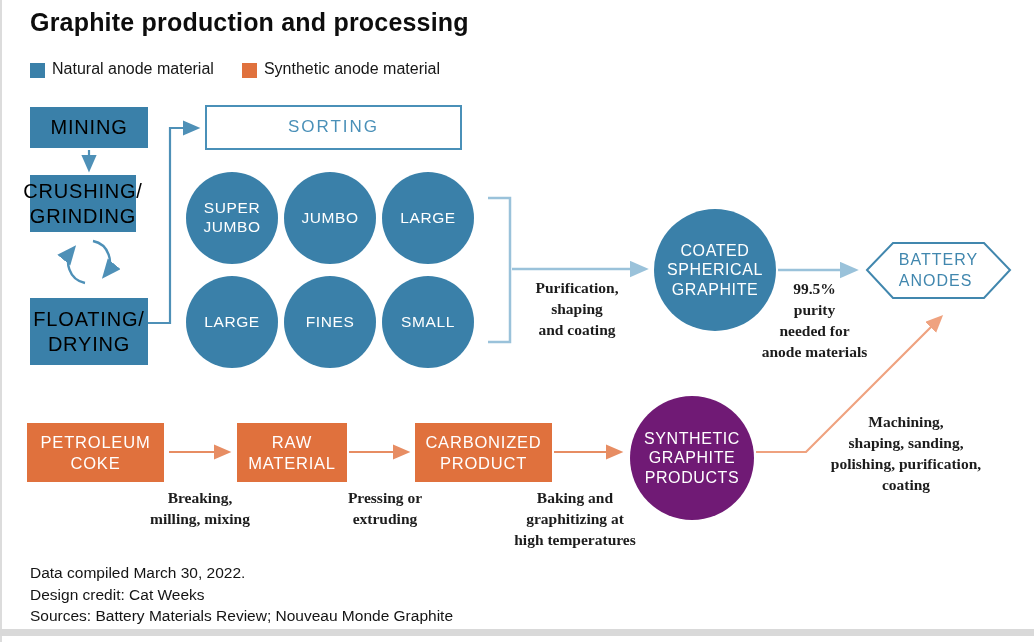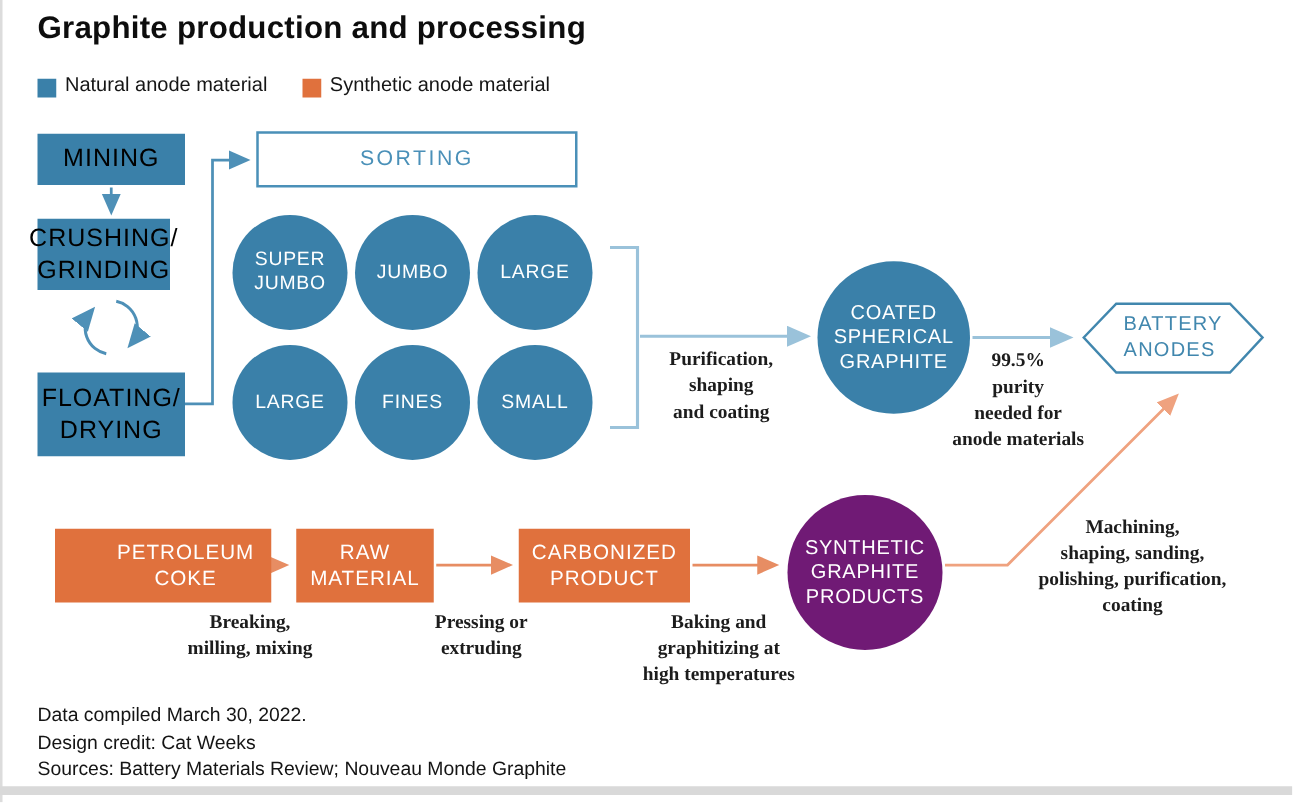--- a/index.html
+++ b/index.html
@@ -116,21 +116,21 @@
 GRAPHITE</div>
 
   <div class="note" style="left:747px;top:279px;width:135px;">99.5%
 purity
 needed for
 anode materials</div>
 
   <div class="hexlabel">BATTERY
 ANODES</div>
 
-  <div class="node orangebox" style="left:44px;top:423px;width:137px;height:59px;padding-left:36px;">PETROLEUM
+  <div class="node orangebox" style="left:27px;top:423px;width:137px;height:59px;">PETROLEUM
 COKE</div>
   <div class="node orangebox" style="left:237px;top:423px;width:110px;height:59px;">RAW
 MATERIAL</div>
   <div class="node orangebox" style="left:415px;top:423px;width:137px;height:59px;">CARBONIZED
 PRODUCT</div>
   <div class="node orangecircle" style="left:630px;top:396px;width:124px;height:124px;">SYNTHETIC
 GRAPHITE
 PRODUCTS</div>
 
   <div class="note" style="left:325px;top:488px;width:120px;">Pressing or

